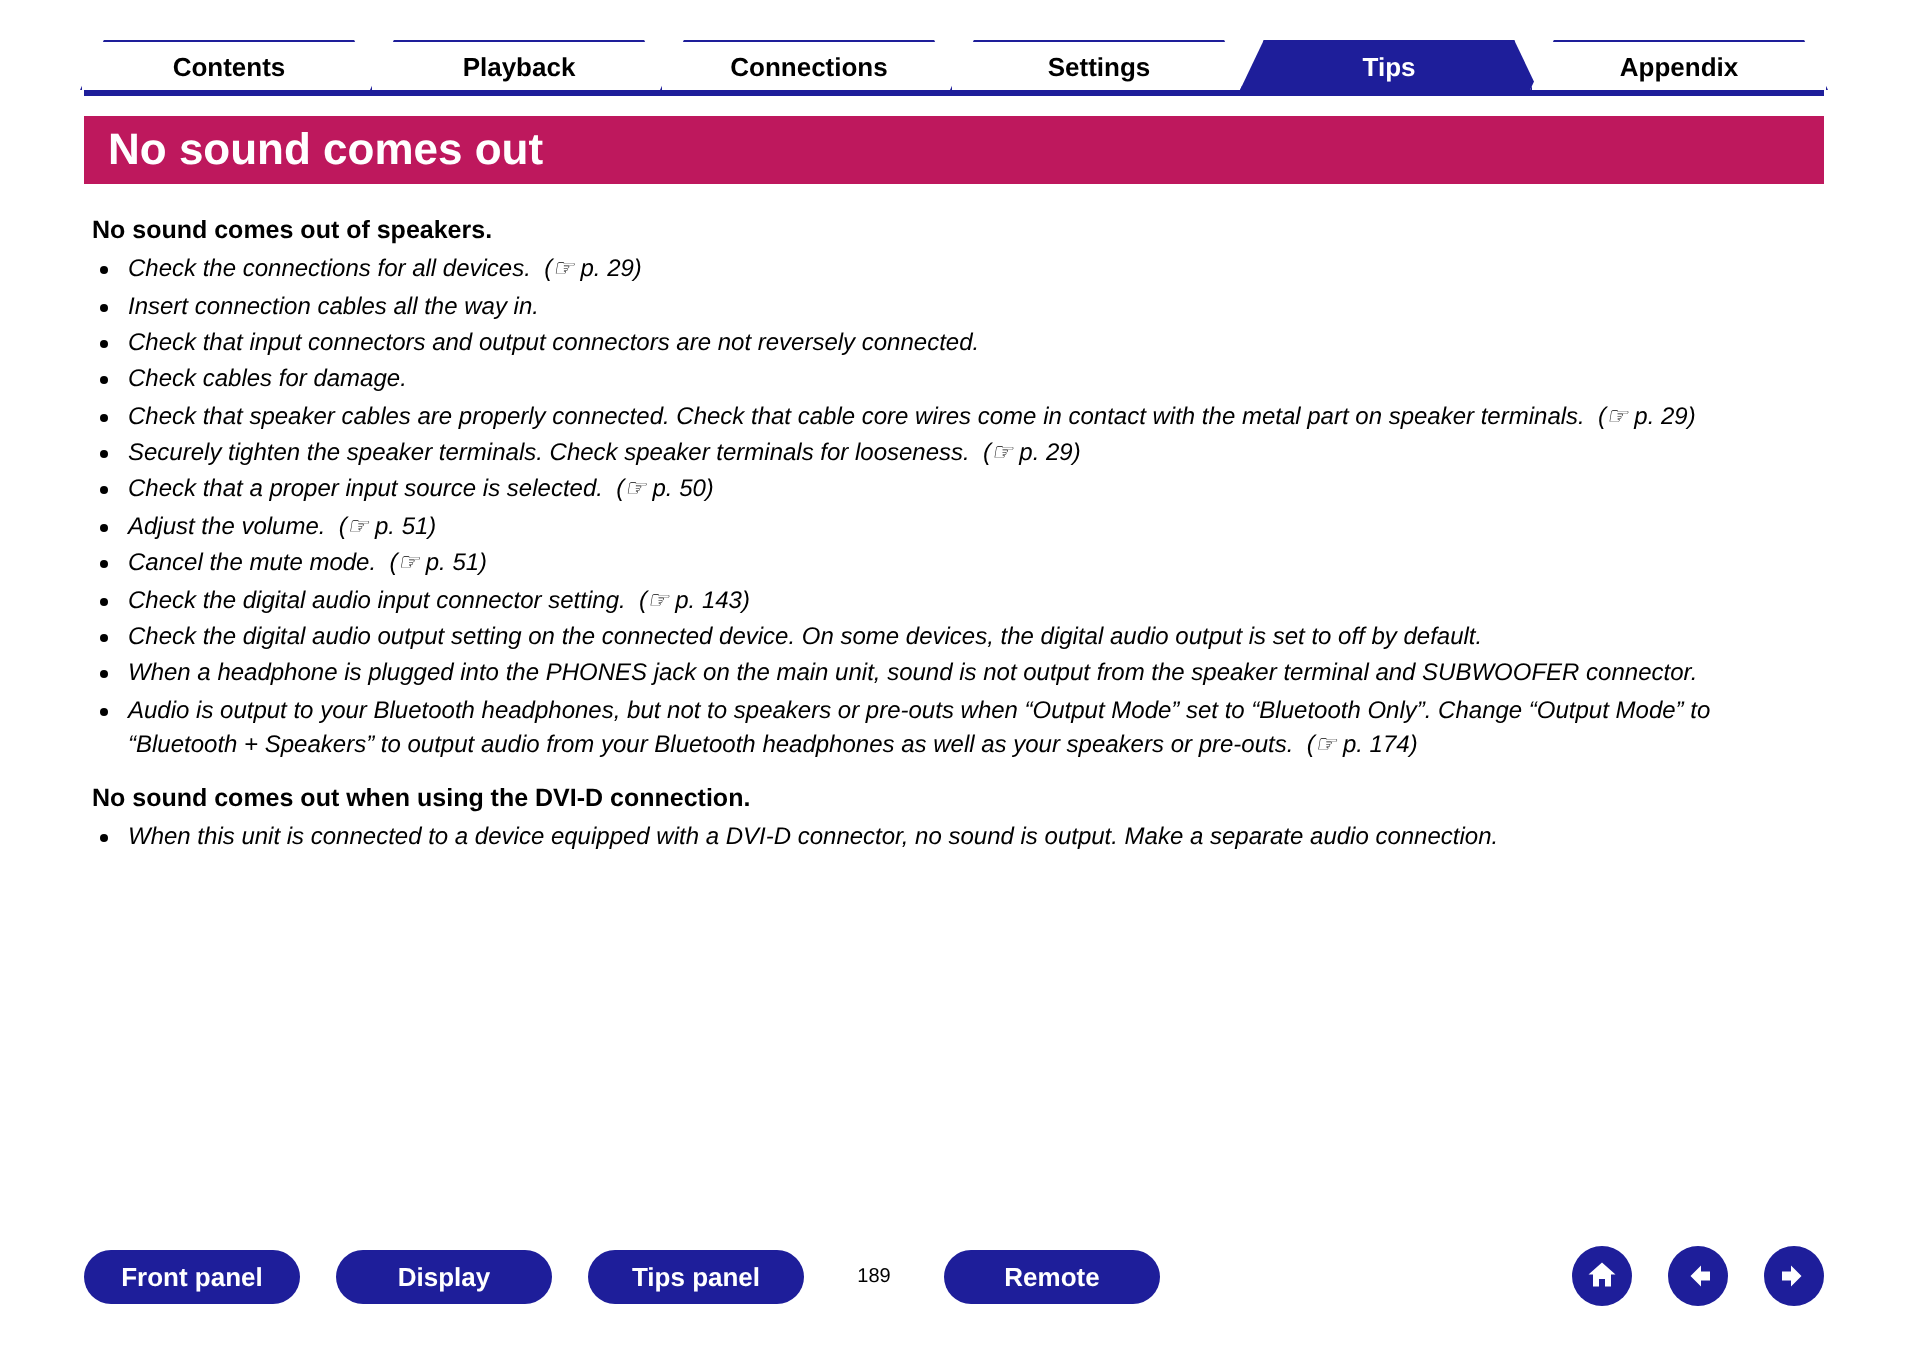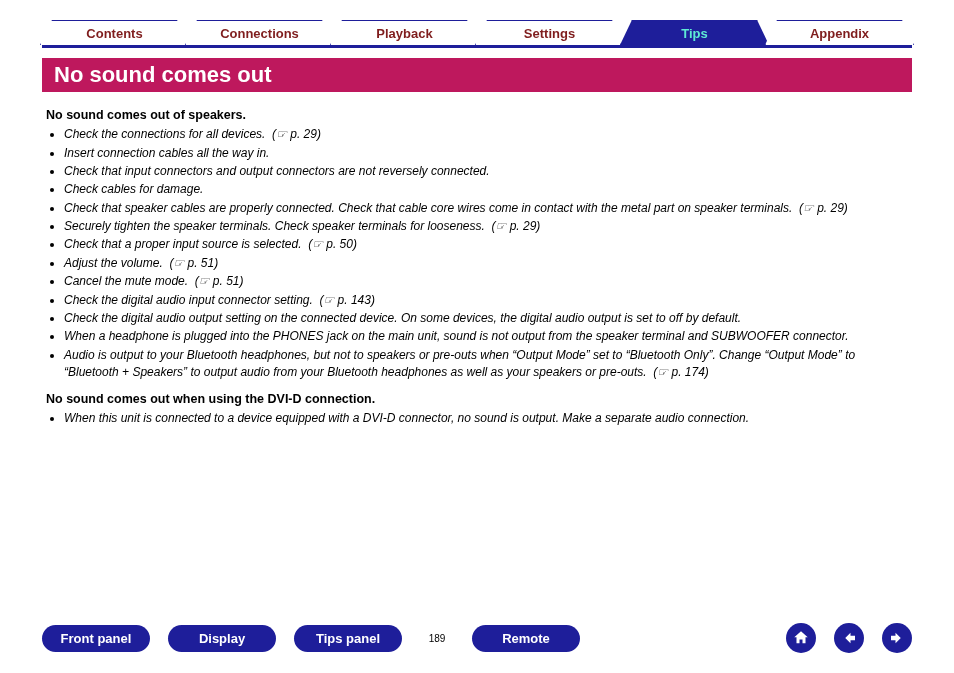--- a/index.html
+++ b/index.html
@@ -23,32 +23,32 @@
     gap: 0;
     border-bottom: 3px solid #1e1e9a;
     height: 30px;
     align-items: flex-end;
   }
   .tab {
     flex: 1 1 0;
     text-align: center;
     font-weight: bold;
     font-size: 13px;
-    color: #7f1d1d;
+    color: #000000;
     background: #fff;
     border: 1px solid #1e1e9a;
     border-bottom: none;
     padding: 5px 0 4px 0;
     clip-path: polygon(8% 0, 92% 0, 100% 100%, 0 100%);
     margin: 0 -2px;
     cursor: pointer;
   }
   .tab.active {
     background: #1e1e9a;
-    color: #5eead4;
+    color: #ffffff;
     border-color: #1e1e9a;
   }
 
   
   .title-bar {
     background: #be185d;
     color: #fff;
     font-size: 22px;
     font-weight: bold;
     padding: 4px 12px;
@@ -116,22 +116,22 @@
     cursor: pointer;
   }
   .circ svg { fill: #fff; display:block; }
 </style>
 </head>
 <body>
 
 <div class="page">
   <div class="tabs" id="tabs">
       <div class="tab">Contents</div>
+      <div class="tab">Playback</div>
       <div class="tab">Connections</div>
-      <div class="tab">Playback</div>
       <div class="tab">Settings</div>
       <div class="tab active">Tips</div>
       <div class="tab">Appendix</div>
     </div>
   <div class="title-bar">No sound comes out</div>
   <div class="content" id="content">
       <div class="subhead">No sound comes out of speakers.</div>
       <ul class="items">
         <li><span>Check the connections for all devices.</span><span class="ref">&nbsp; (<span class="ref-icon">☞</span>&nbsp;p. 29)</span></li>
         <li><span>Insert connection cables all the way in.</span></li>

